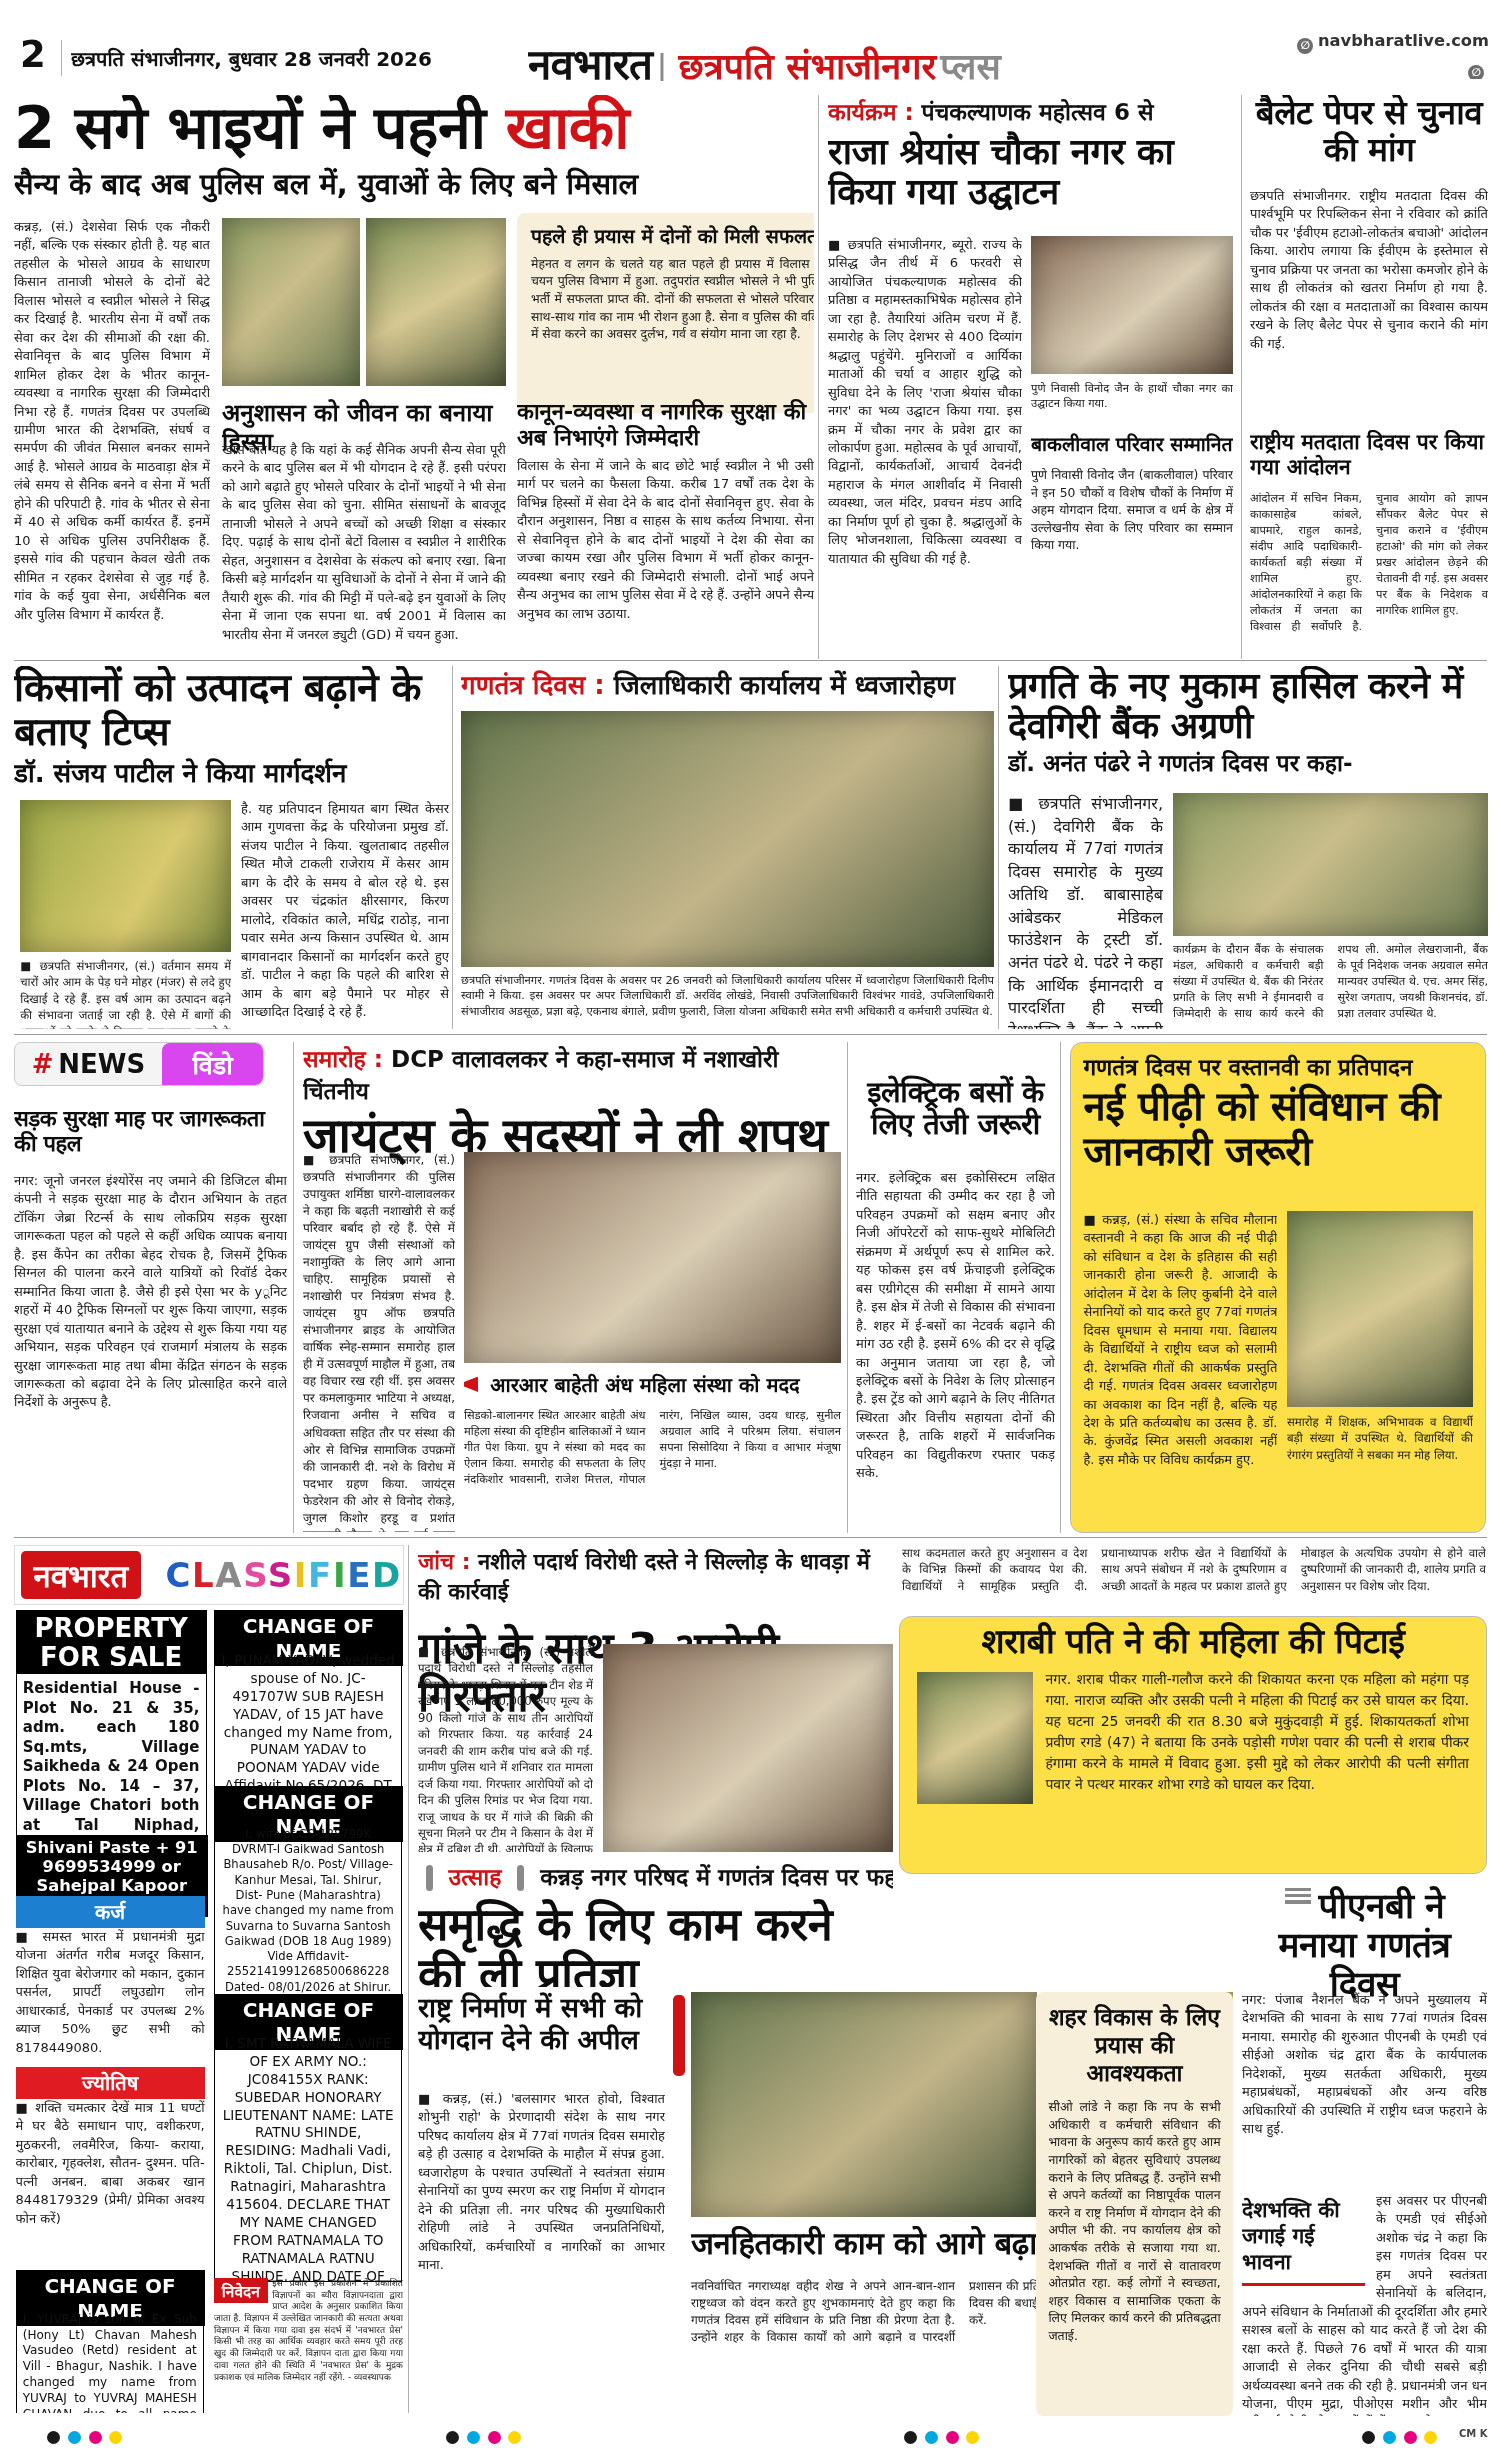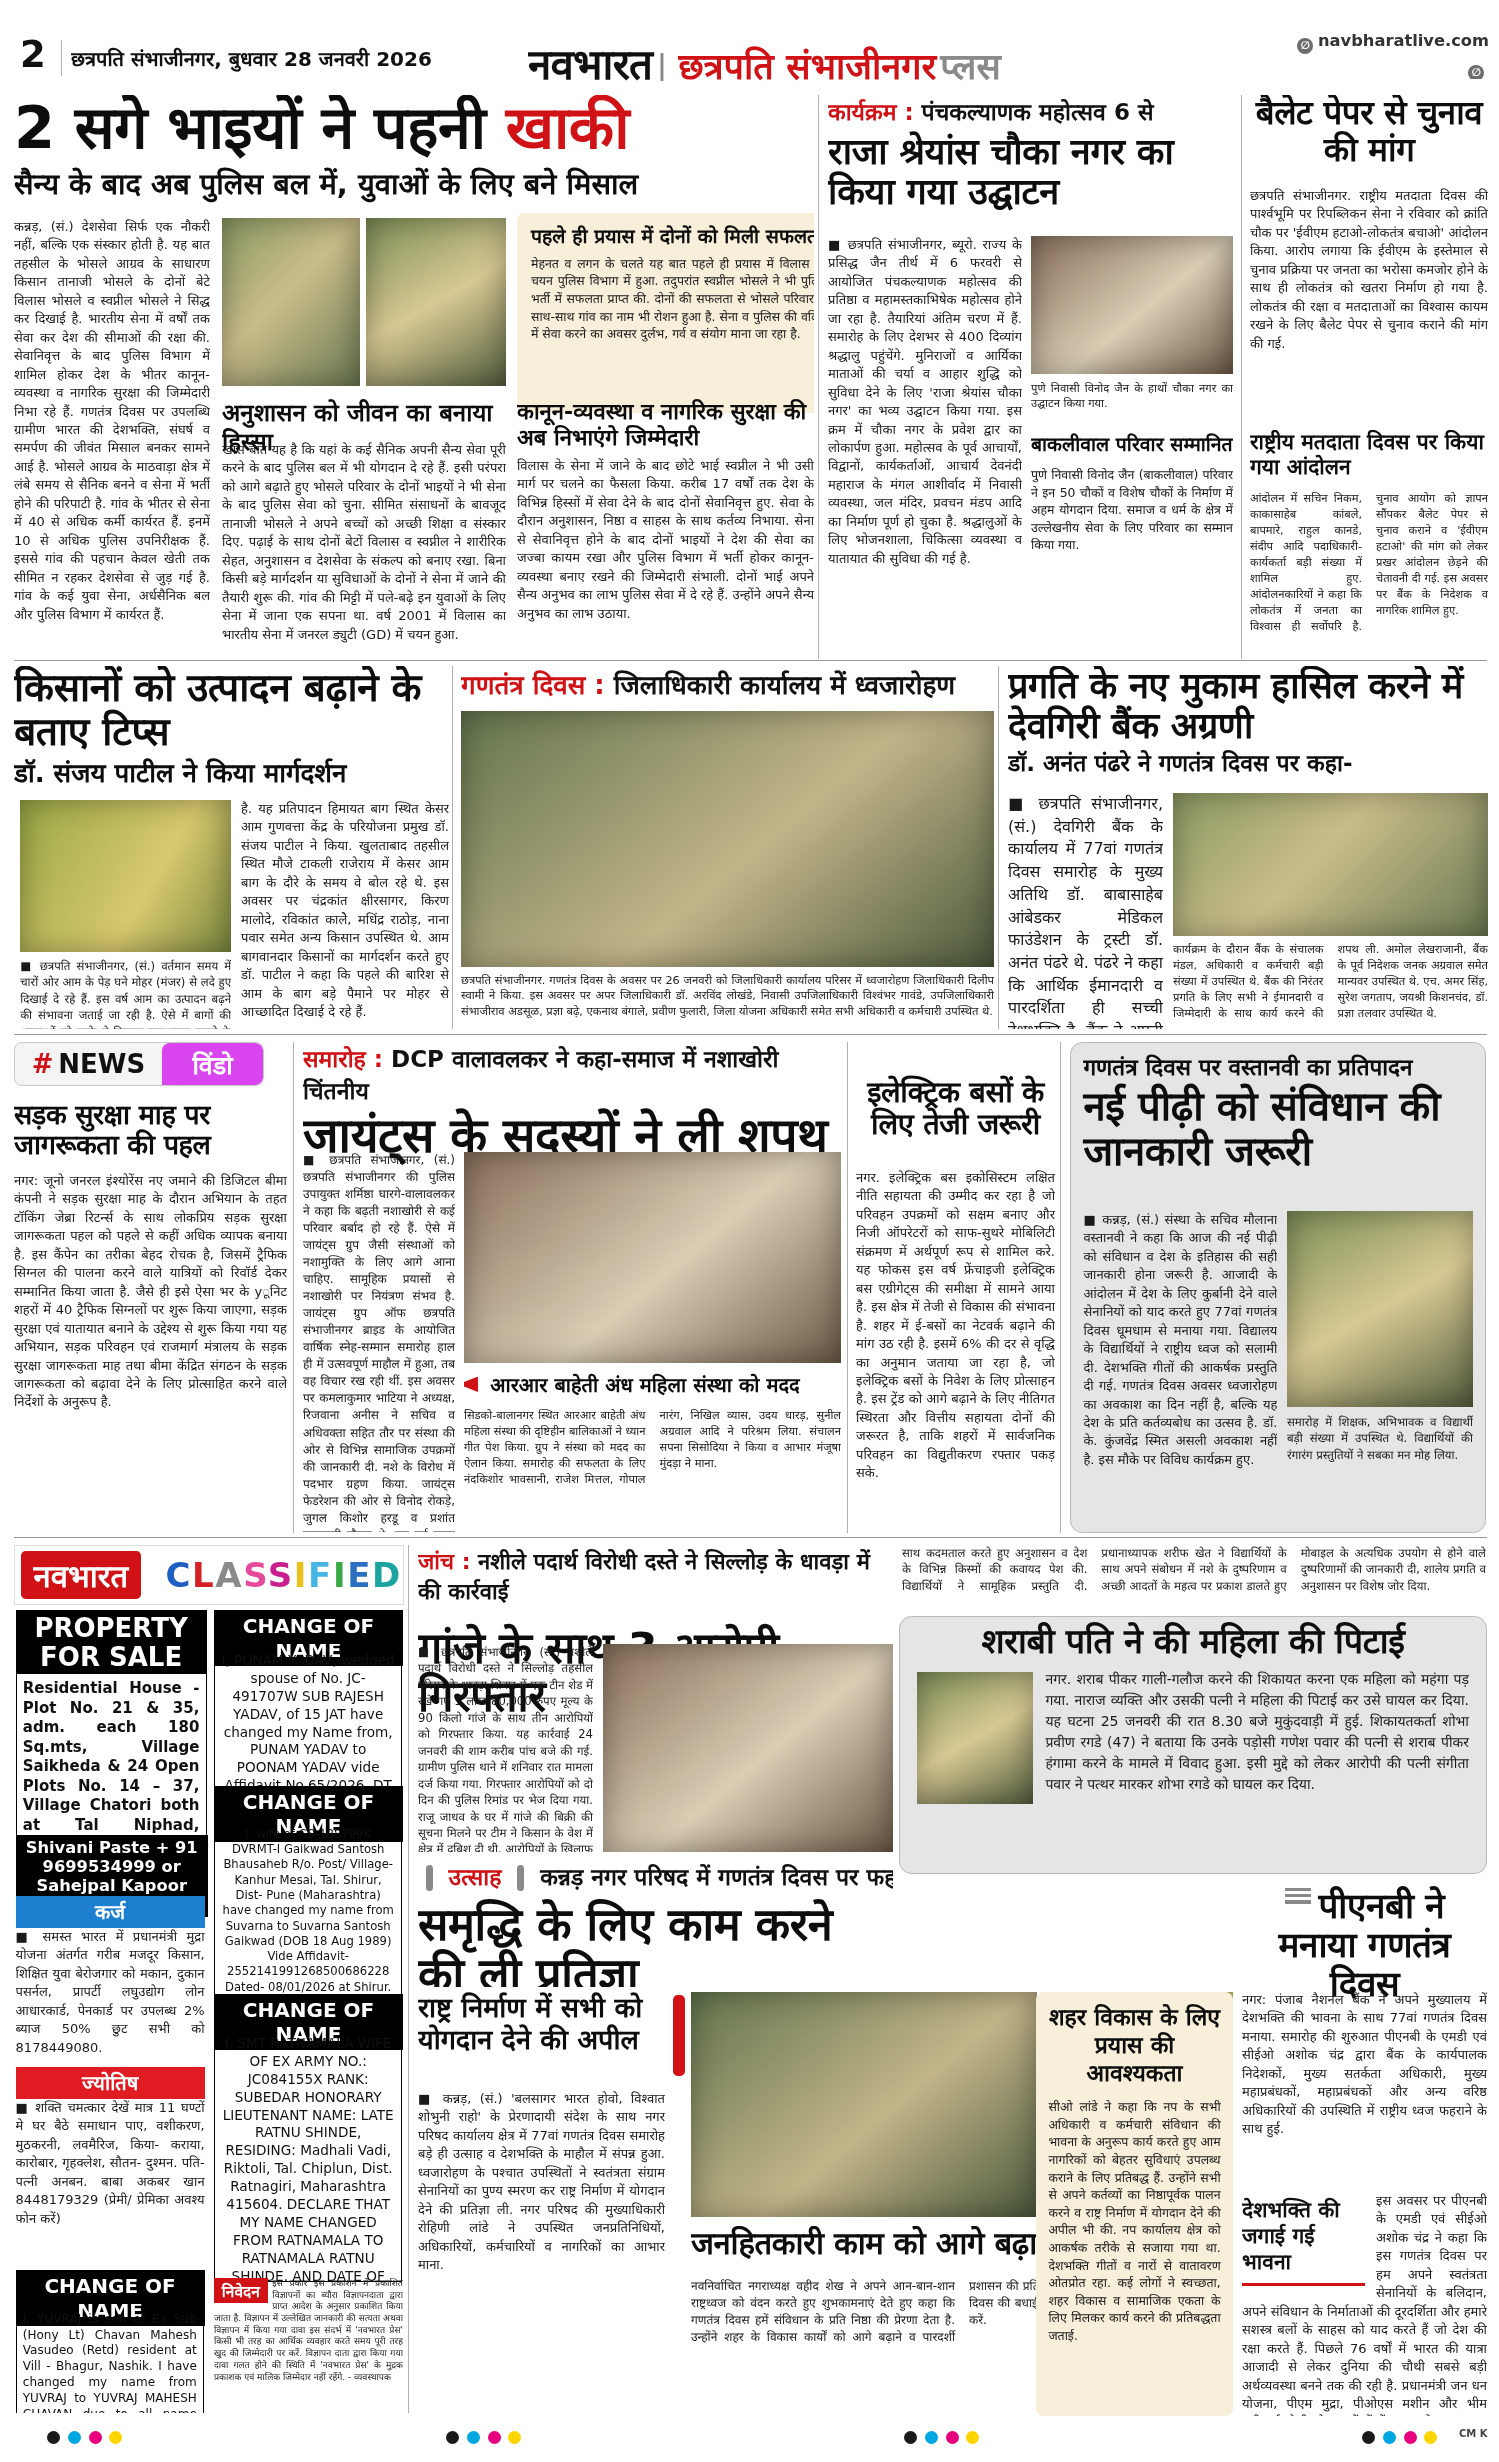--- a/index.html
+++ b/index.html
@@ -16,21 +16,21 @@
   .caption{font-size:11.3px;line-height:1.35;text-align:justify;color:#222;}
   .photo{background:linear-gradient(135deg,#8a9a62 0%,#c9bd8a 45%,#6b7a52 100%);
          box-shadow:inset 0 0 31px rgba(0,0,0,.35);}
   .photo.p2{background:linear-gradient(150deg,#7d8f57 0%,#d7c993 50%,#55603f 100%);}
   .photo.p3{background:linear-gradient(120deg,#9aa845 0%,#d8c96e 60%,#7c8a3f 100%);}
   .photo.p4{background:linear-gradient(140deg,#8a705c 0%,#d9cdb4 55%,#6e5b48 100%);}
   .photo.p5{background:linear-gradient(140deg,#63754d 0%,#c2b489 55%,#4c5a3c 100%);}
   .cols2{column-count:2;column-gap:14px;}
   .cols3{column-count:3;column-gap:14px;}
   .beigebox{background:#f7efda;border-radius:7.8px;}
-  .roundbox{border:1.6px solid #b9b9b9;border-radius:12.4px;background:#e5e5e5;}
+  .roundbox{border:1.6px solid #b9b9b9;border-radius:12.4px;background:#fde047;}
   .blkbar{background:#000;color:#fff;font-weight:700;text-align:center;}
   .adbox{border:1.6px solid #000;background:#fff;}
   .adtext{font-size:14px;line-height:1.3;text-align:center;}
   .globe{display:inline-block;width:16.3px;height:16.3px;border-radius:50%;background:#6d6d6d;
          color:#fff;font-size:11px;line-height:16.3px;text-align:center;margin-right:4.7px;vertical-align:-3.1px;}
   .dotrow{position:absolute;display:flex;gap:7.8px;}
   .dotrow span{width:13px;height:13px;border-radius:50%;display:inline-block;}
   .redpill{display:inline-block;width:7px;height:26px;border-radius:3.9px;background:#8a8a8a;margin:0 7.8px;vertical-align:-6.2px;}
   .megaphone{display:inline-block;width:20px;height:15.5px;background:#d01217;
              clip-path:polygon(0 35%,70% 0,70% 100%,0 65%);margin-right:6.2px;}
@@ -148,21 +148,21 @@
   <div class="hline" style="left:14px;top:1034px;width:1473px;"></div>
 
   <div class="abs" style="left:14px;top:1042px;width:273px;height:491px;">
     <div class="newsbadge">
       <div class="l">
         <span class="hash">#</span>
         <span>NEWS</span>
       </div>
       <div class="r">विंडो</div>
     </div>
-    <div class="hl" style="font-size:27px;margin-top:14px;">सड़क सुरक्षा माह पर जागरूकता की पहल</div>
+    <div class="hl" style="font-size:22px;margin-top:21px;">सड़क सुरक्षा माह पर जागरूकता की पहल</div>
     <div class="abs bodytxt" style="left:0;top:130px;width:273px;height:360px;">नगर: जूनो जनरल इंश्योरेंस नए जमाने की डिजिटल बीमा कंपनी ने सड़क सुरक्षा माह के दौरान अभियान के तहत टॉकिंग जेब्रा रिटर्न्स के साथ लोकप्रिय सड़क सुरक्षा जागरूकता पहल को पहले से कहीं अधिक व्यापक बनाया है. इस कैंपेन का तरीका बेहद रोचक है, जिसमें ट्रैफिक सिग्नल की पालना करने वाले यात्रियों को रिवॉर्ड देकर सम्मानित किया जाता है. जैसे ही इसे ऐसा भर के yूनिट शहरों में 40 ट्रैफिक सिग्नलों पर शुरू किया जाएगा, सड़क सुरक्षा एवं यातायात बनाने के उद्देश्य से शुरू किया गया यह अभियान, सड़क परिवहन एवं राजमार्ग मंत्रालय के सड़क सुरक्षा जागरूकता माह तथा बीमा केंद्रित संगठन के सड़क जागरूकता को बढ़ावा देने के लिए प्रोत्साहित करने वाले निर्देशों के अनुरूप है.</div>
   </div>
   <div class="vline" style="left:293px;top:1042px;height:491px;"></div>
 
   <div class="abs" style="left:303px;top:1042px;width:539px;height:491px;">
     <div class="kick" style="font-size:23px;">
       <span class="red">समारोह :</span><span> DCP वालावलकर ने कहा-समाज में नशाखोरी चिंतनीय</span>
     </div>
     <div class="hl" style="font-size:48px;margin-top:3.1px;">जायंट्स के सदस्यों ने ली शपथ</div>
     <div class="abs bodytxt" style="left:0;top:110px;width:152px;height:380px;font-size:12px;">■ छत्रपति संभाजीनगर, (सं.) छत्रपति संभाजीनगर की पुलिस उपायुक्त शर्मिष्ठा घारगे-वालावलकर ने कहा कि बढ़ती नशाखोरी से कई परिवार बर्बाद हो रहे हैं. ऐसे में जायंट्स ग्रुप जैसी संस्थाओं को नशामुक्ति के लिए आगे आना चाहिए. सामूहिक प्रयासों से नशाखोरी पर नियंत्रण संभव है. जायंट्स ग्रुप ऑफ छत्रपति संभाजीनगर ब्राइड के आयोजित वार्षिक स्नेह-सम्मान समारोह हाल ही में उत्सवपूर्ण माहौल में हुआ, तब वह विचार रख रही थीं. इस अवसर पर कमलाकुमार भाटिया ने अध्यक्ष, रिजवाना अनीस ने सचिव व अधिवक्ता सहित तौर पर संस्था की ओर से विभिन्न सामाजिक उपक्रमों की जानकारी दी. नशे के विरोध में पदभार ग्रहण किया. जायंट्स फेडरेशन की ओर से विनोद रोकड़े, जुगल किशोर हरडू व प्रशांत मालपानी मौजूद थे. इस वर्ष समूह का घोषवाक्य 'मानवता पहले' घोषित किया गया. उद्घाटन समारोह को 'संकल्प' नाम दिया गया.</div>

